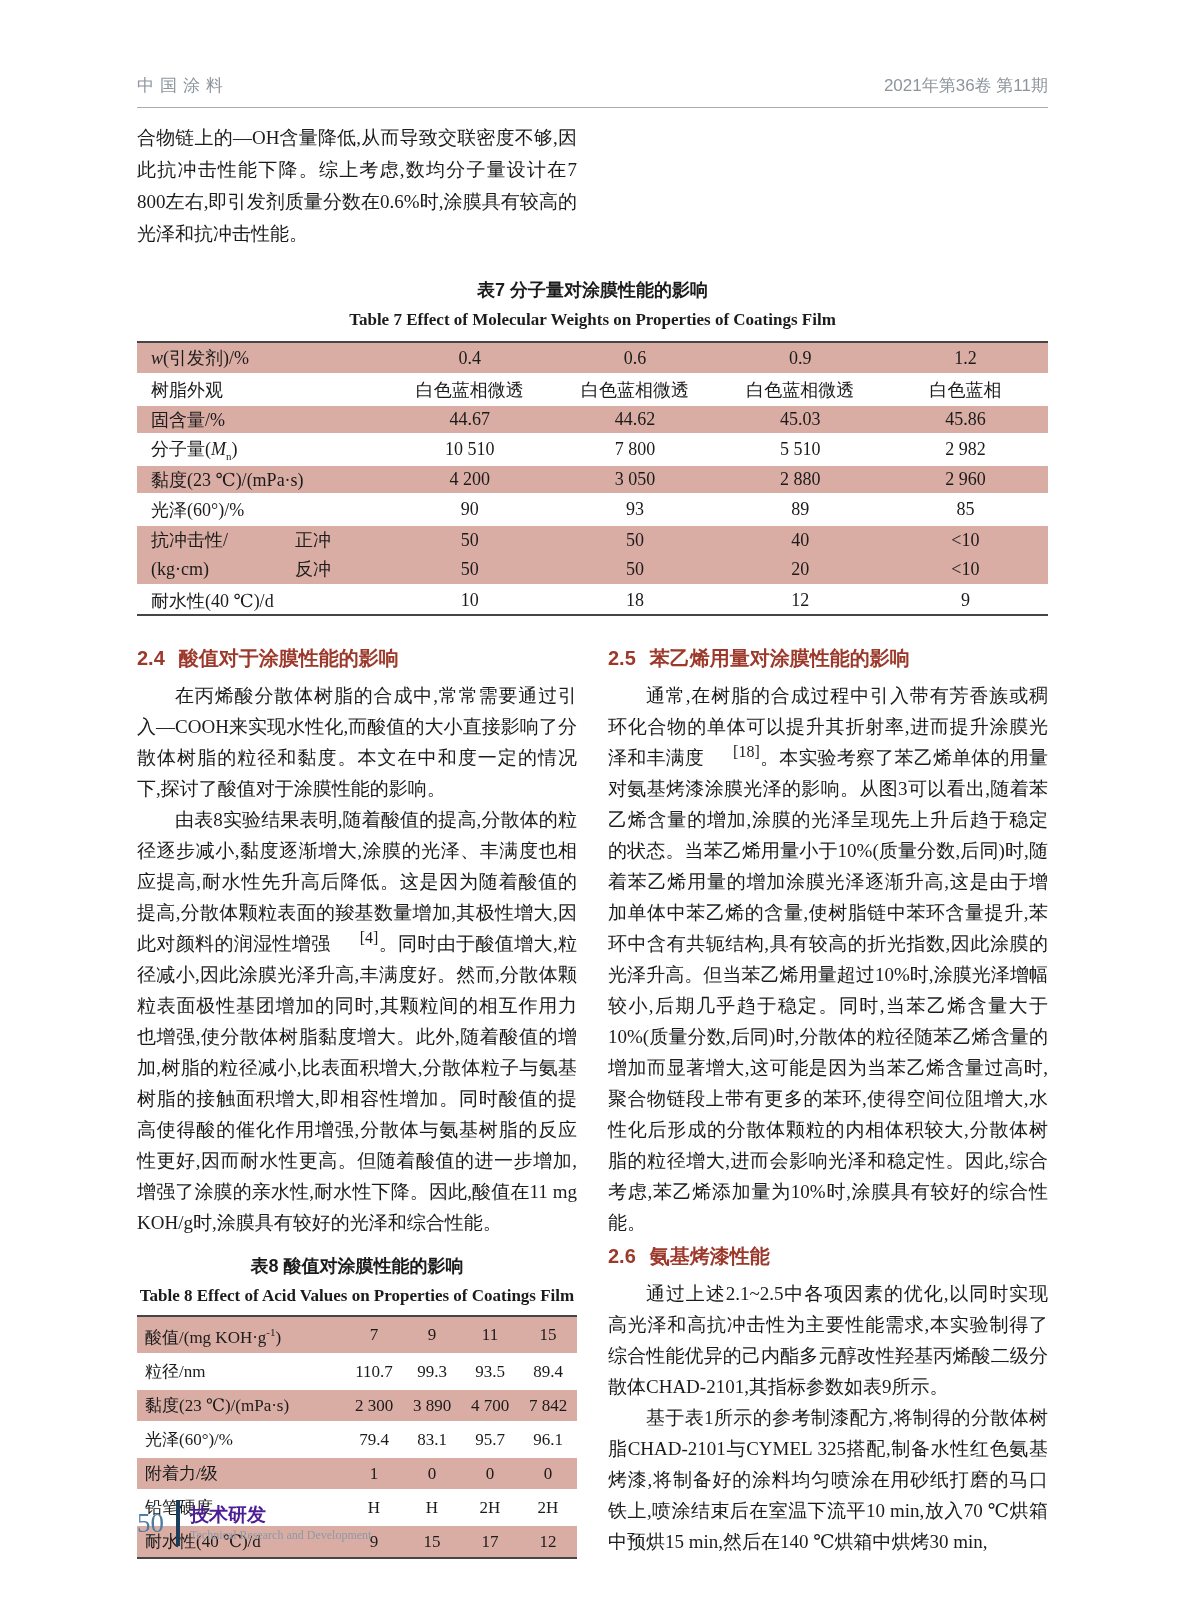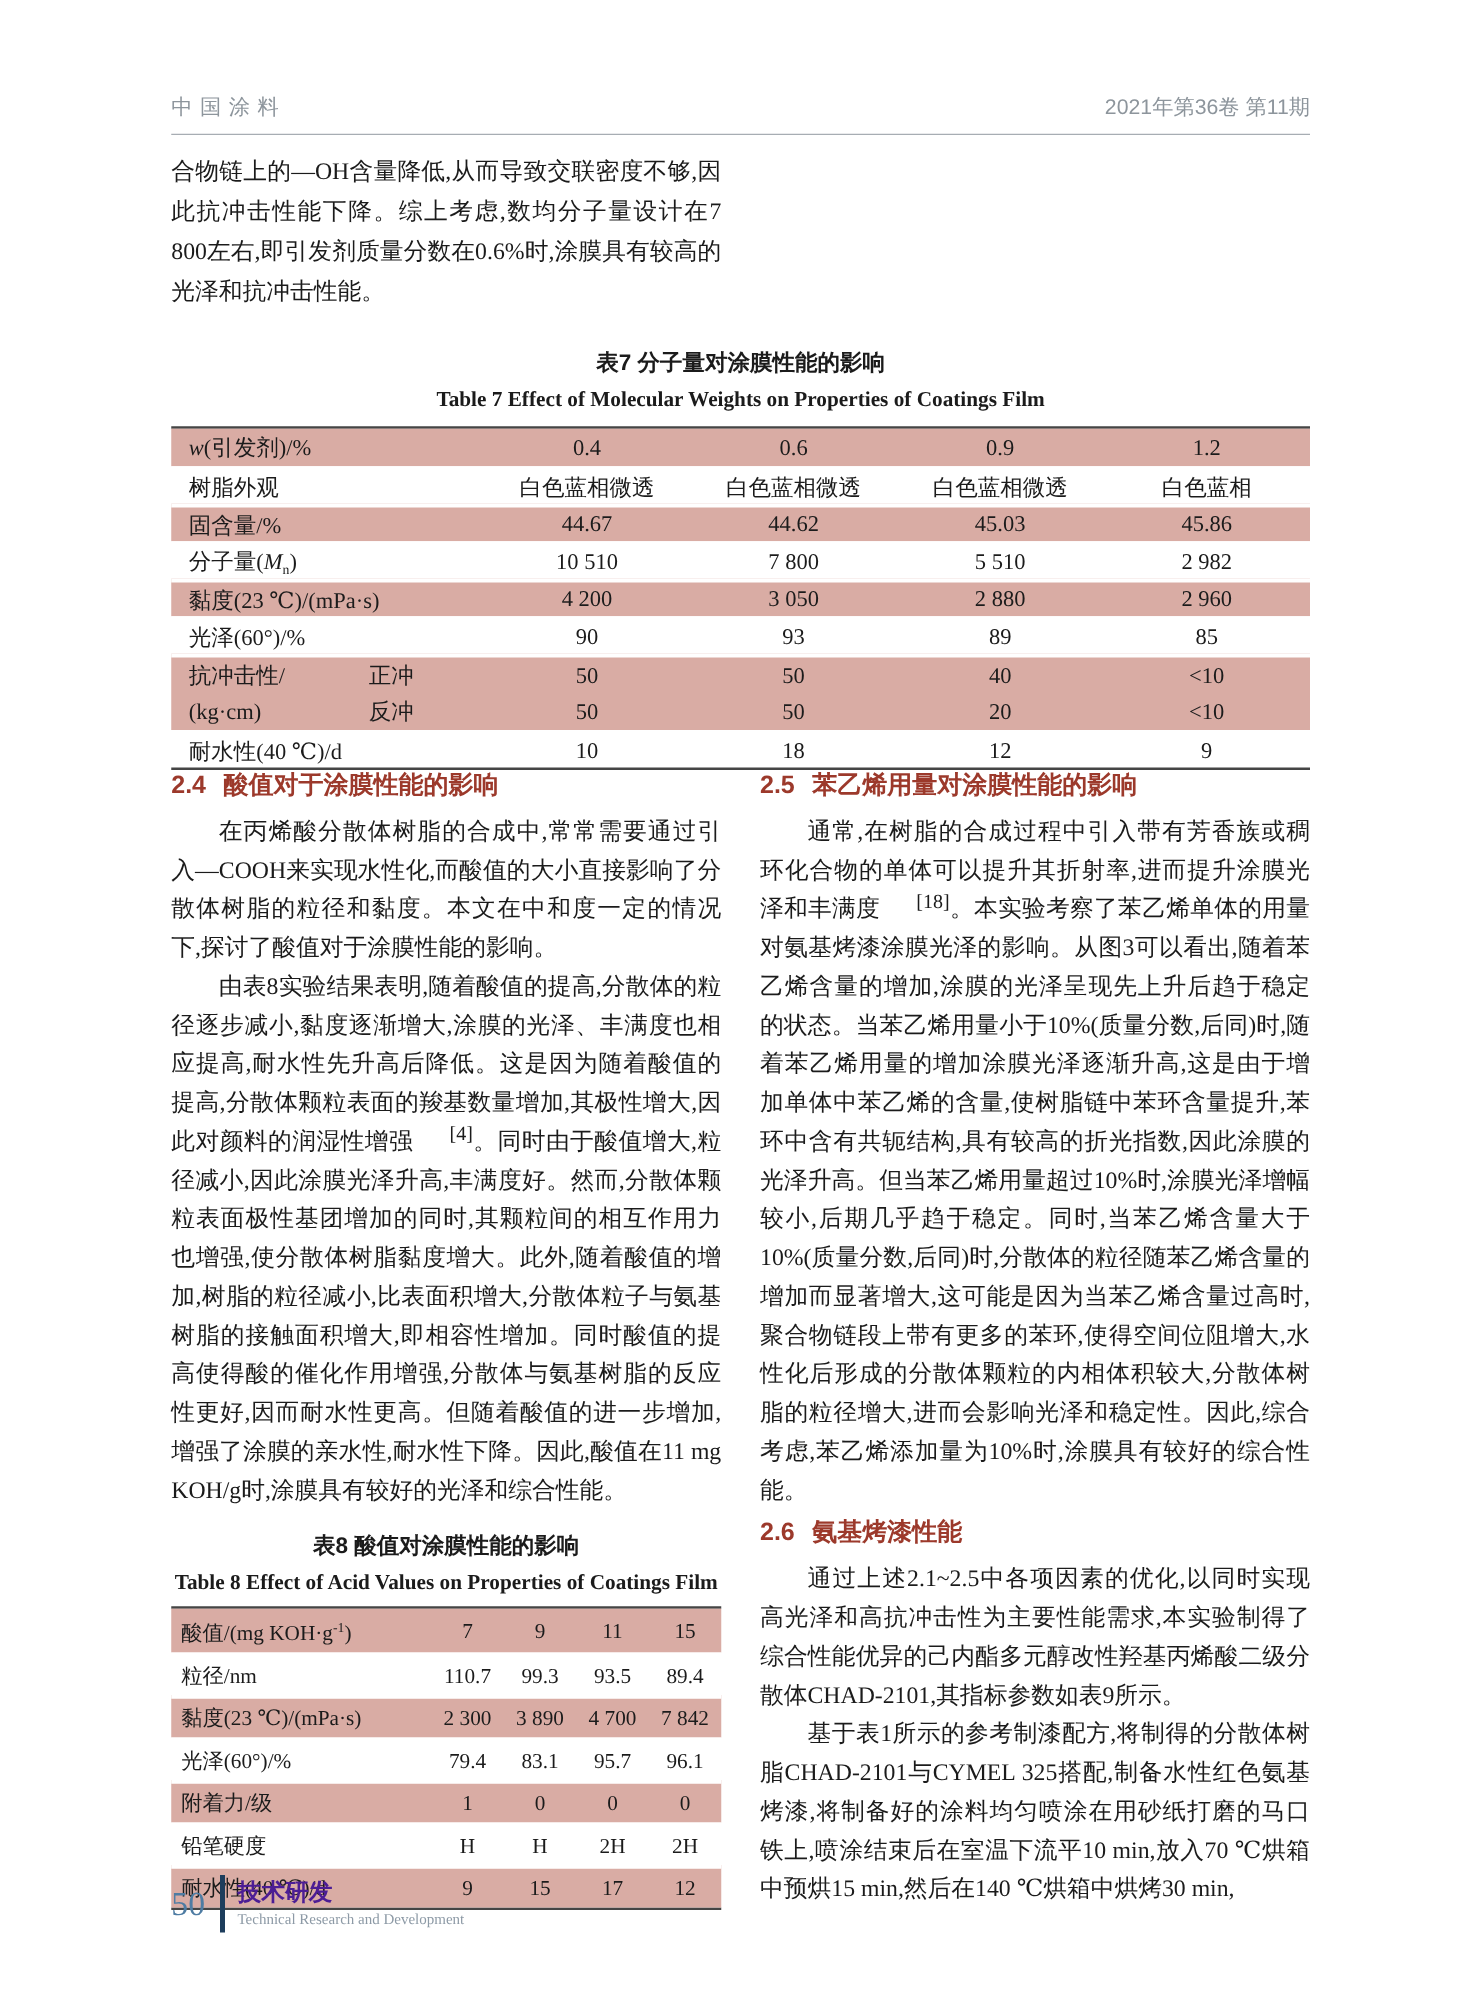--- a/index.html
+++ b/index.html
@@ -24,21 +24,21 @@
     font-family:"Liberation Sans","DejaVu Sans",sans-serif;
   }
   .pghead .journal{letter-spacing:6px;}
   
   .cols{
     position:absolute;left:137px;width:911px;
     display:flex;gap:31px;
   }
   .col{width:440px;font-size:19px;line-height:32px;text-align:justify;}
   #intro{top:122px;}
-  #maincols{top:610px;}
+  #maincols{top:640px;}
   #maincols .col{line-height:31px;}
   .para{text-indent:2em;}
   .para sup{font-size:16px;line-height:0;padding-left:29px;}
   
   .sechead{
     font-family:"Liberation Sans","DejaVu Sans",sans-serif;
     font-weight:bold;color:var(--heading);font-size:20px;
     margin:4px 0 8px 0;line-height:28px;text-align:left;text-indent:0;
   }
   .sechead .num{margin-right:14px;}

